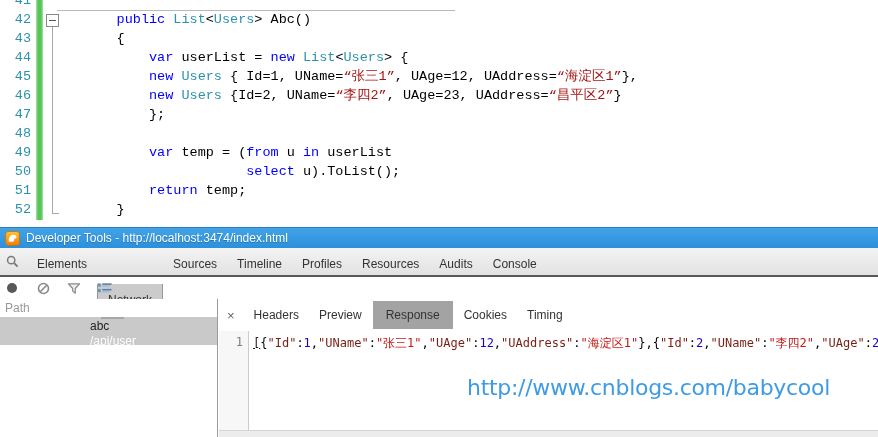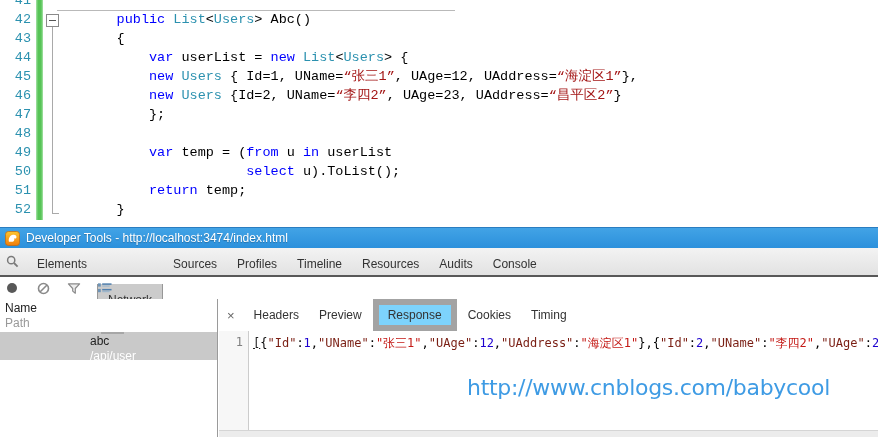--- a/index.html
+++ b/index.html
@@ -48,21 +48,21 @@
   .req-row{height:28px;background:#c9c9c9;display:flex;align-items:center;flex-direction:column;}
   .doc-icon{width:23px;height:30px;margin-left:7px;box-sizing:border-box;border:1px solid #a7a7a7;
             background:linear-gradient(135deg,#ffffff 55%,#e6e6e6);}
   .req-text{margin-left:9px;font-size:12px;line-height:15px;}
   .req-name{color:#222;} .req-path{color:#fff;}
 
   .dt-right{position:absolute;left:219px;top:0;right:0;height:138px;overflow:hidden;}
   .detail-tabs{height:32px;display:flex;align-items:center;font-size:12px;color:#333;}
   .close-x{padding:0 9px 0 8px;color:#666;font-size:13px;cursor:default;}
   .d-tab{padding:3px 9px;margin:0 1px;cursor:default;}
-  .d-tab.active{border:6px solid #a3a3a3;background:#7dd3fc;}
+  .d-tab.active{border:4px solid #a3a3a3;background:#a3a3a3;}
   .resp-area{position:absolute;left:0;top:32px;right:0;bottom:0;background:#fff;}
   .resp-gutter{position:absolute;left:0;top:0;bottom:0;width:30px;background:#f7f7f7;
                border-right:1px solid #ccc;box-sizing:border-box;}
   .resp-lineno{position:absolute;top:4px;right:5px;font-family:"DejaVu Sans Mono",monospace;
                font-size:12px;color:#808080;}
   .resp-line{position:absolute;left:34px;top:4px;white-space:pre;
              font-family:"DejaVu Sans Mono",monospace;font-size:12px;color:#222;}
   .tok-br{color:#222;text-decoration:underline;}
   .tok-key{color:var(--key);} .tok-num{color:var(--num);} .tok-strv{color:var(--strv);}
   .watermark{position:absolute;left:248px;top:44px;font-family:"DejaVu Sans",sans-serif;
@@ -118,22 +118,22 @@
       <span class="search-wrap">
         <svg width="13" height="13" viewBox="0 0 13 13">
           <circle cx="5.2" cy="5.2" r="3.6" fill="none" stroke="#7a7a7a" stroke-width="1.5"></circle>
           <line x1="8" y1="8" x2="11.6" y2="11.6" stroke="#7a7a7a" stroke-width="1.8"></line>
         </svg>
       </span>
       <div style="display:flex;align-items:stretch;">
           <div class="dt-tab">Elements</div>
           <div class="dt-tab active">Network</div>
           <div class="dt-tab">Sources</div>
+          <div class="dt-tab">Timeline</div>
           <div class="dt-tab">Profiles</div>
-          <div class="dt-tab">Timeline</div>
           <div class="dt-tab">Resources</div>
           <div class="dt-tab">Audits</div>
           <div class="dt-tab">Console</div>
         </div>
     </div>
 
     <div class="dt-toolbar">
       <span class="tb-btn">
           <span class="rec-dot"></span>
         </span>
@@ -157,21 +157,20 @@
             <rect x="4.5" y="7" width="10" height="1.6" fill="#4f7fae"></rect>
             <rect x="4.5" y="9.3" width="8" height="1.2" fill="#9bb6cd"></rect>
         </svg>
       </span>
     </div>
 
     <div class="dt-body">
 
       <div class="dt-left">
         <div class="list-hdr">
-          <div class="hdr-name">Name</div>
           <div class="hdr-path">Path</div>
         </div>
         <div>
             <div class="req-row">
               <div class="doc-icon"></div>
               <div class="req-text">
                 <div class="req-name">abc</div>
                 <div class="req-path">/api/user</div>
               </div>
             </div>

